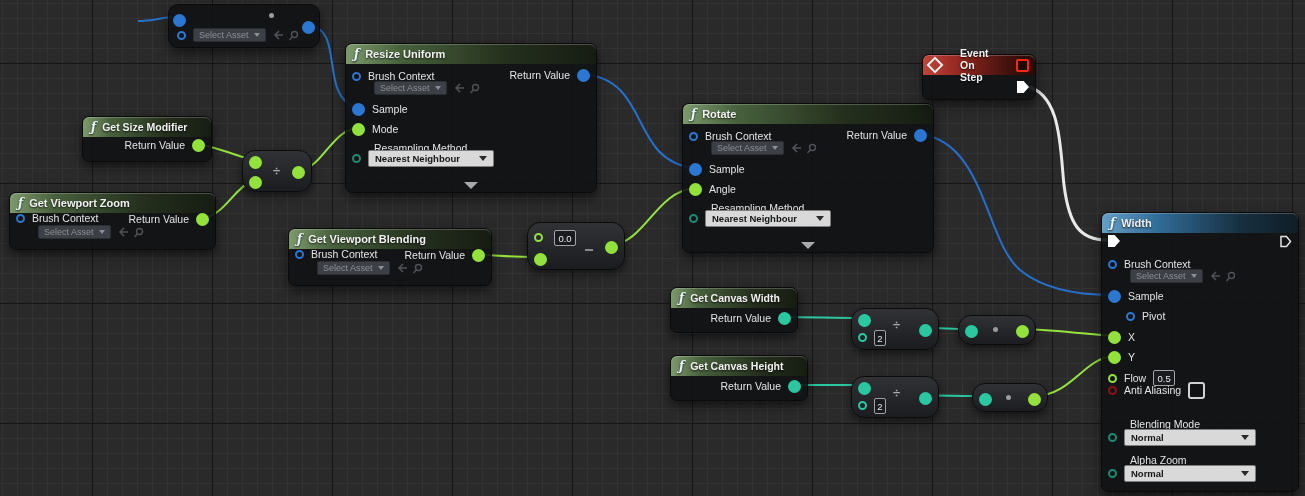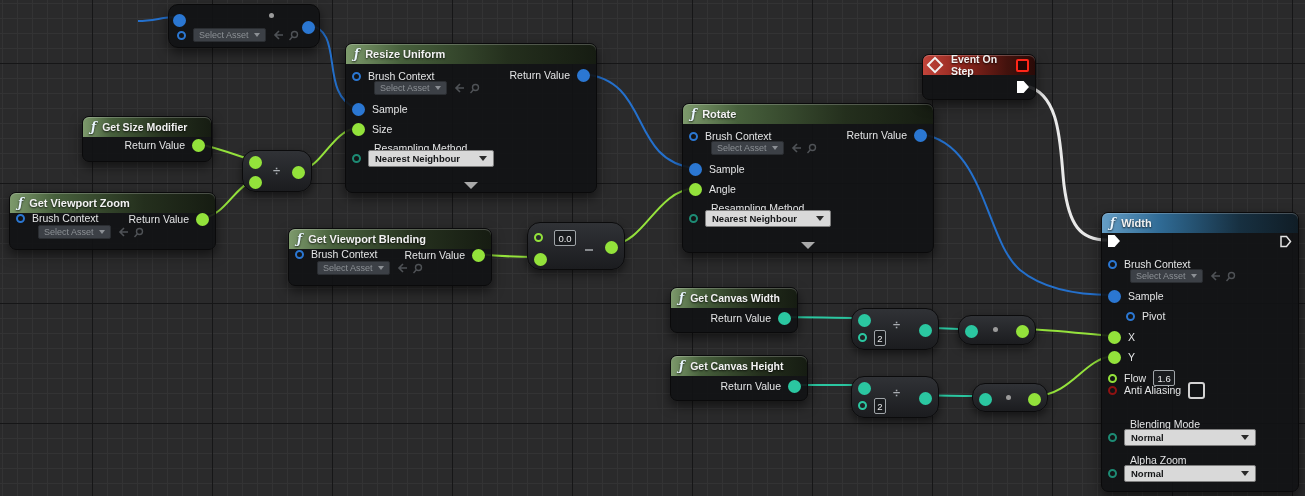--- a/index.html
+++ b/index.html
@@ -135,21 +135,21 @@
             <path d="M4.2 7 L1.5 10" stroke="#63676c" stroke-width="1.4"></path>
           </svg>
       </span>
     </div>
     <div class="prow" style="left:6px;top:57px;">
       <span class="pin c-blue"></span>
       <span>Sample</span>
     </div>
     <div class="prow" style="left:6px;top:77px;">
       <span class="pin c-green"></span>
-      <span>Size</span>
+      <span>Mode</span>
     </div>
     <div class="prow" style="left:28px;top:96px;">
       <span>Resampling Method</span>
     </div>
     <div class="prow" style="left:6px;top:106px;">
       <span class="pin hollow c-enum"></span>
       <span class="enumdd" style="width:112px;">
         <span>Nearest Neighbour</span>
         <span class="edda"></span>
       </span>
@@ -292,21 +292,21 @@
       </span>
     </div>
     <div class="prow r" style="right:6px;top:23px;">
       <span class="pin c-blue"></span>
       <span>Return Value</span>
     </div>
     <div class="chev"></div>
   </div>
 
   <div class="node" style="left:922px;top:54px;width:112px;height:44px;">
-    <div class="hdr hdr-red" style="font-size:10.5px;gap:10px;padding:0 6px;">
+    <div class="hdr hdr-red" style="font-size:10.5px;gap:19px;padding:0 6px;">
       <span class="diam"></span>
       <span>Event On Step</span>
       <span class="deleg" style="margin-left:auto;"></span>
     </div>
     <span class="exec" style="position:absolute;right:6px;top:26px;"></span>
   </div>
 
   <div class="node" style="left:670px;top:287px;width:126px;height:44px;">
     <div class="hdr hdr-green" style="font-size:10.5px;">
       <span class="fn">ƒ</span>
@@ -401,21 +401,21 @@
       <span>X</span>
     </div>
     <div class="prow" style="left:6px;top:136px;">
       <span class="pin c-green"></span>
       <span>Y</span>
     </div>
     <div class="prow" style="left:6px;top:157px;">
       <span class="pin hollow c-green"></span>
       <span>Flow</span>
       <span class="vbox">
-        <span>1.6</span>
+        <span>0.5</span>
       </span>
     </div>
     <div class="prow" style="left:6px;top:169px;">
       <span class="pin hollow c-bool"></span>
       <span>Anti Aliasing</span>
       <span class="checkbox"></span>
     </div>
     <div class="prow" style="left:28px;top:203px;">
       <span>Blending Mode</span>
     </div>

